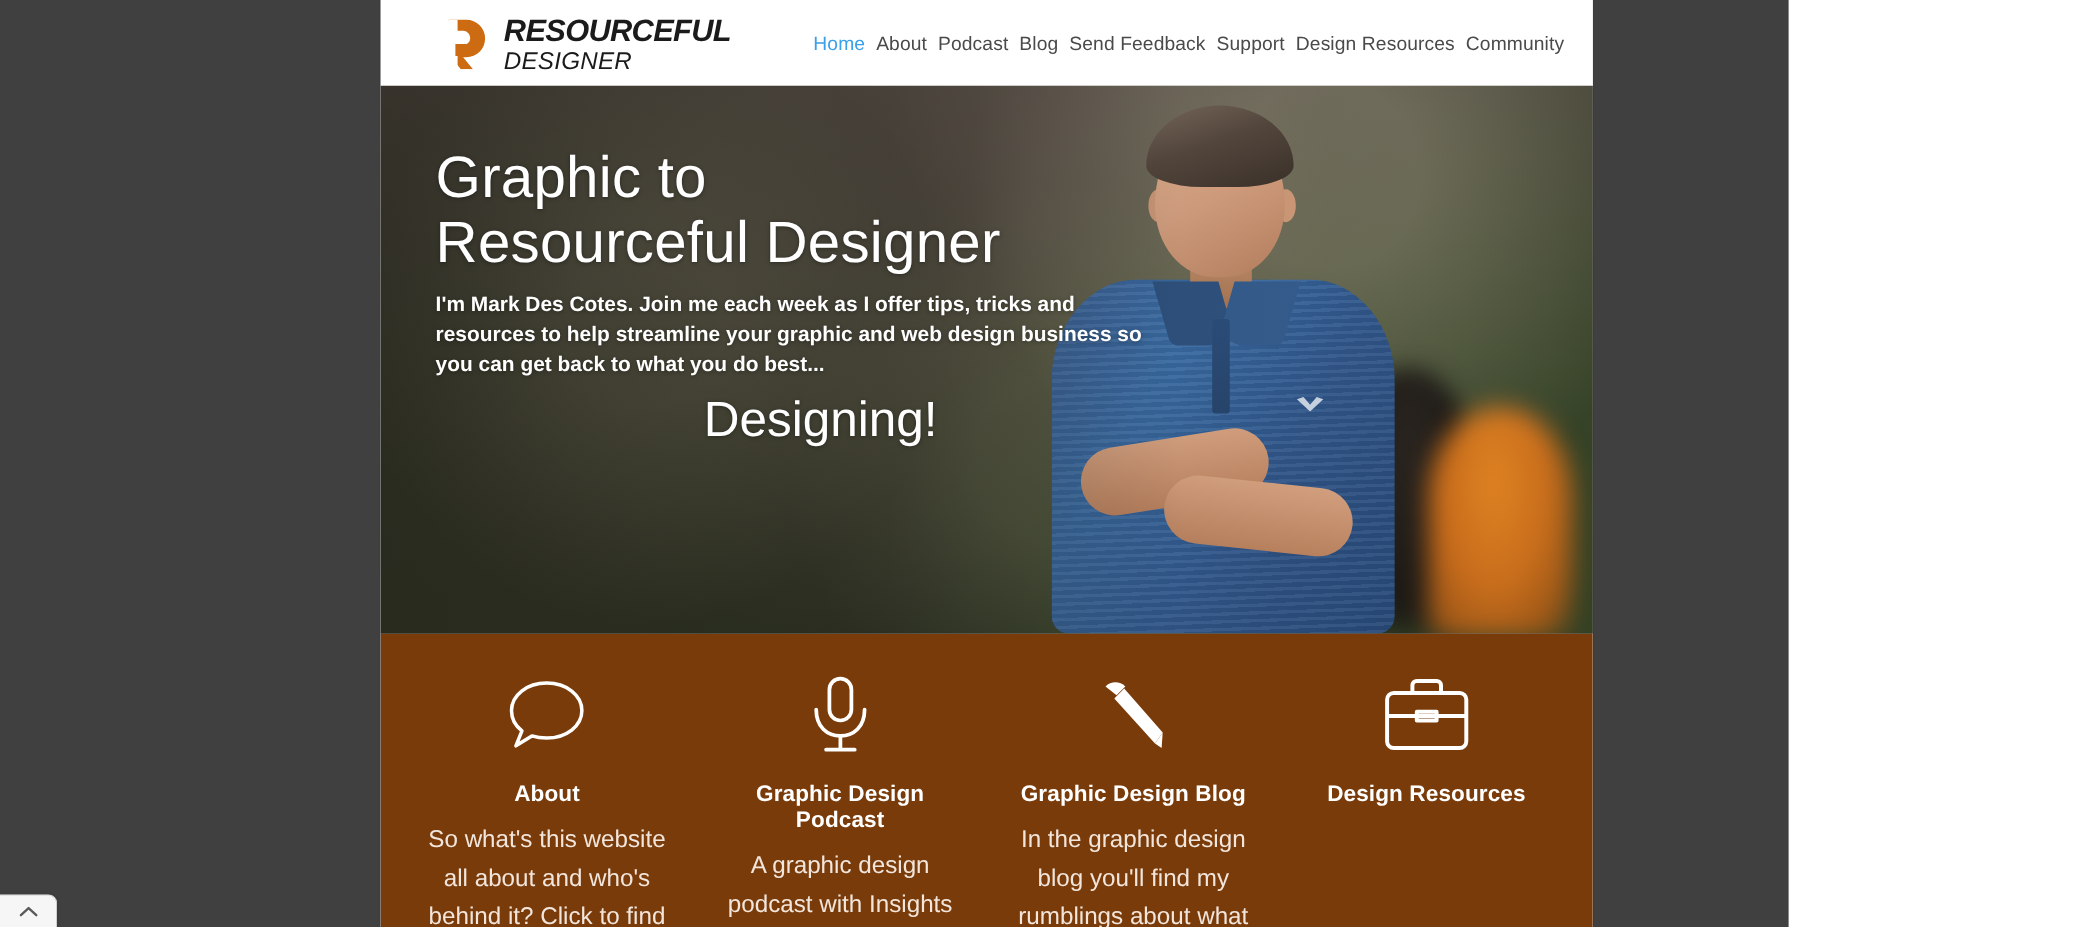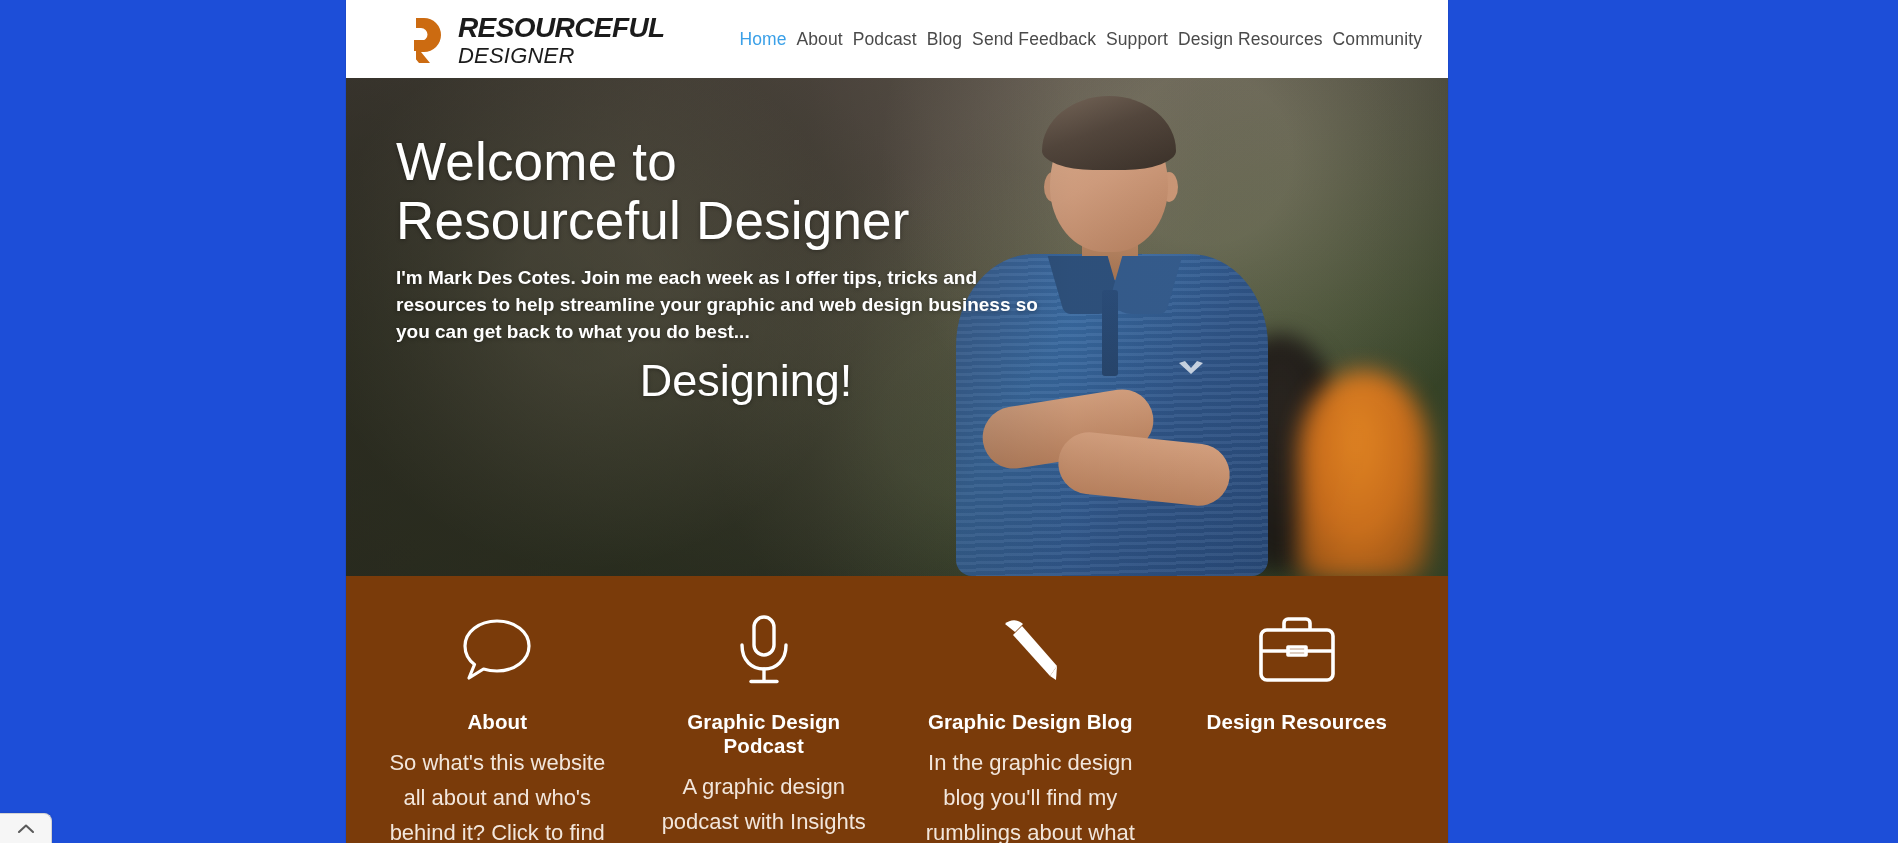--- a/index.html
+++ b/index.html
@@ -9,23 +9,23 @@
     width: 1898px;
     height: 843px;
     overflow: hidden;
     background: #ffffff;
     font-family: "Liberation Sans", sans-serif;
   }
 
   
   .viewport {
     position: relative;
-    width: 1898px;
+    width: 1626px;
     height: 843px;
-    background: #1d4ed8;
+    background: #404040;
   }
 
   .page {
     position: absolute;
     left: 346px;
     top: 0;
     width: 1102px;
     height: 843px;
     background: #ffffff;
     overflow: hidden;
@@ -423,21 +423,21 @@
           <svg class="logo-dot" viewBox="0 0 26 15">
             <path d="M1 3 L7 1 L13 8 L19 1 L25 3 L13 14 Z" fill="#e7eef6"></path>
           </svg>
         </div>
       </div>
 
       <div class="hero-shade"></div>
 
       <div class="hero-content">
         <h1 class="hero-title">
-          <span>Welcome to</span><br>
+          <span>Graphic to</span><br>
           <span>Resourceful Designer</span>
         </h1>
         <p class="hero-body">I'm Mark Des Cotes. Join me each week as I offer tips, tricks and resources to help streamline your graphic and web design business so you can get back to what you do best...</p>
         <div class="hero-tagline">Designing!</div>
       </div>
     </section>
 
     <section class="features">
 
       <div class="feature">

